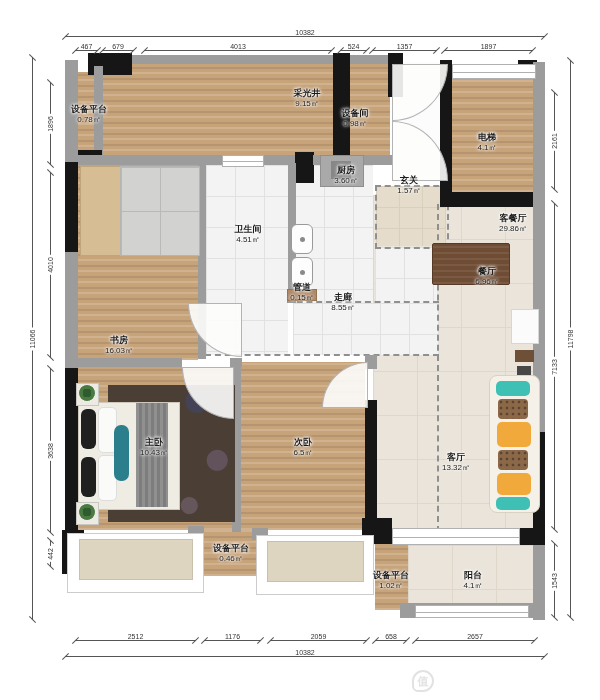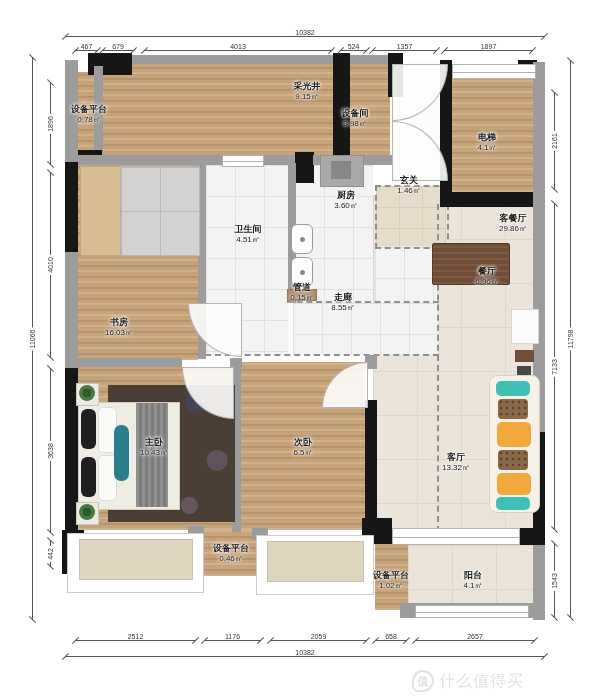--- a/index.html
+++ b/index.html
@@ -178,39 +178,39 @@
   <div class="abs arc" style="left:392px;top:64px;width:54px;height:55px;border-radius:0 0 100% 0"></div>
   <div class="abs arc" style="left:392px;top:121px;width:54px;height:58px;border-radius:0 100% 0 0"></div>
   <div class="abs arc" style="left:188px;top:303px;width:52px;height:52px;border-radius:0 0 0 100%"></div>
   <div class="abs arc" style="left:182px;top:367px;width:50px;height:50px;border-radius:0 0 0 100%"></div>
   <div class="abs arc" style="left:322px;top:362px;width:44px;height:44px;border-radius:100% 0 0 0"></div>
 
   <div class="rlabel" style="left:58px;top:104px;width:62px">
     <div class="rname">设备平台</div>
     <div class="rarea">0.78㎡</div>
   </div>
-  <div class="rlabel" style="left:275px;top:81px;width:64px">
+  <div class="rlabel" style="left:275px;top:88px;width:64px">
     <div class="rname">采光井</div>
     <div class="rarea">9.15㎡</div>
   </div>
   <div class="rlabel" style="left:324px;top:108px;width:62px">
     <div class="rname">设备间</div>
     <div class="rarea">0.98㎡</div>
   </div>
   <div class="rlabel" style="left:457px;top:132px;width:60px">
     <div class="rname">电梯</div>
     <div class="rarea">4.1㎡</div>
   </div>
-  <div class="rlabel" style="left:317px;top:190px;width:58px">
+  <div class="rlabel" style="left:317px;top:165px;width:58px">
     <div class="rname">厨房</div>
     <div class="rarea">3.60㎡</div>
   </div>
   <div class="rlabel" style="left:380px;top:175px;width:58px">
     <div class="rname">玄关</div>
-    <div class="rarea">1.46㎡</div>
+    <div class="rarea">1.57㎡</div>
   </div>
   <div class="rlabel" style="left:217px;top:224px;width:62px">
     <div class="rname">卫生间</div>
     <div class="rarea">4.51㎡</div>
   </div>
   <div class="rlabel" style="left:482px;top:213px;width:62px">
     <div class="rname">客餐厅</div>
     <div class="rarea">29.86㎡</div>
   </div>
   <div class="rlabel" style="left:458px;top:266px;width:58px">
@@ -218,21 +218,21 @@
     <div class="rarea">6.96㎡</div>
   </div>
   <div class="rlabel" style="left:274px;top:282px;width:56px">
     <div class="rname">管道</div>
     <div class="rarea">0.15㎡</div>
   </div>
   <div class="rlabel" style="left:315px;top:292px;width:56px">
     <div class="rname">走廊</div>
     <div class="rarea">8.55㎡</div>
   </div>
-  <div class="rlabel" style="left:88px;top:317px;width:62px">
+  <div class="rlabel" style="left:88px;top:335px;width:62px">
     <div class="rname">书房</div>
     <div class="rarea">16.03㎡</div>
   </div>
   <div class="rlabel" style="left:122px;top:437px;width:64px">
     <div class="rname">主卧</div>
     <div class="rarea">10.43㎡</div>
   </div>
   <div class="rlabel" style="left:272px;top:437px;width:62px">
     <div class="rname">次卧</div>
     <div class="rarea">6.5㎡</div>
@@ -385,16 +385,15 @@
   </div>
   <div class="dim-v" style="left:564px;top:60px;height:558px">
     <span class="line"></span>
       <span class="tick tt"></span>
       <span class="tick tb"></span>
     <span class="lbl">11798</span>
   </div>
 
   <div class="wm">
     <span class="logo">值</span>
-    <span class="brand">什么值得买</span>
   </div>
 
 </div>
 
 </body></html>

